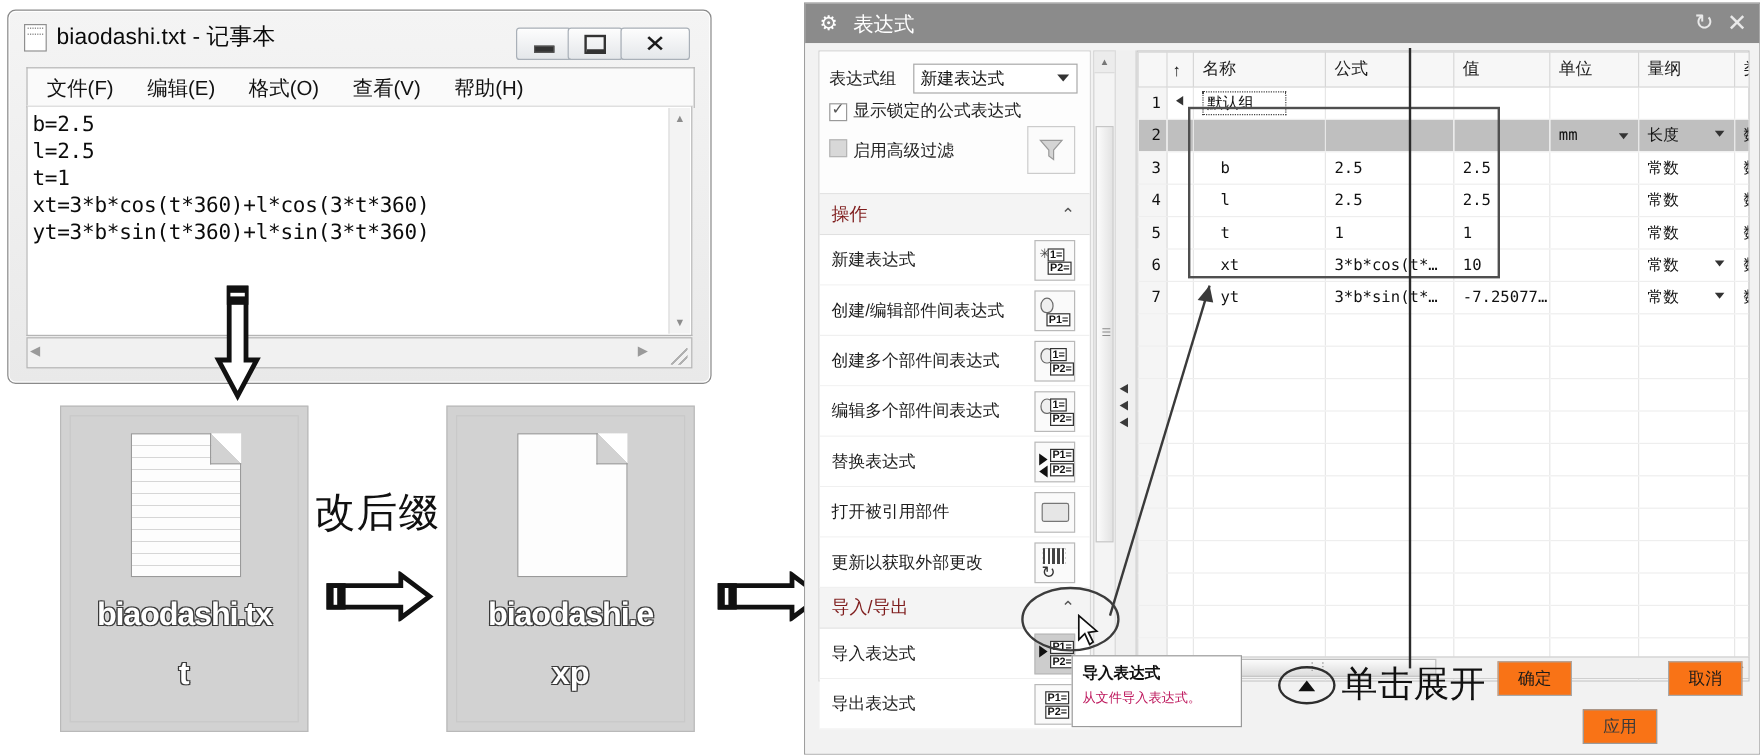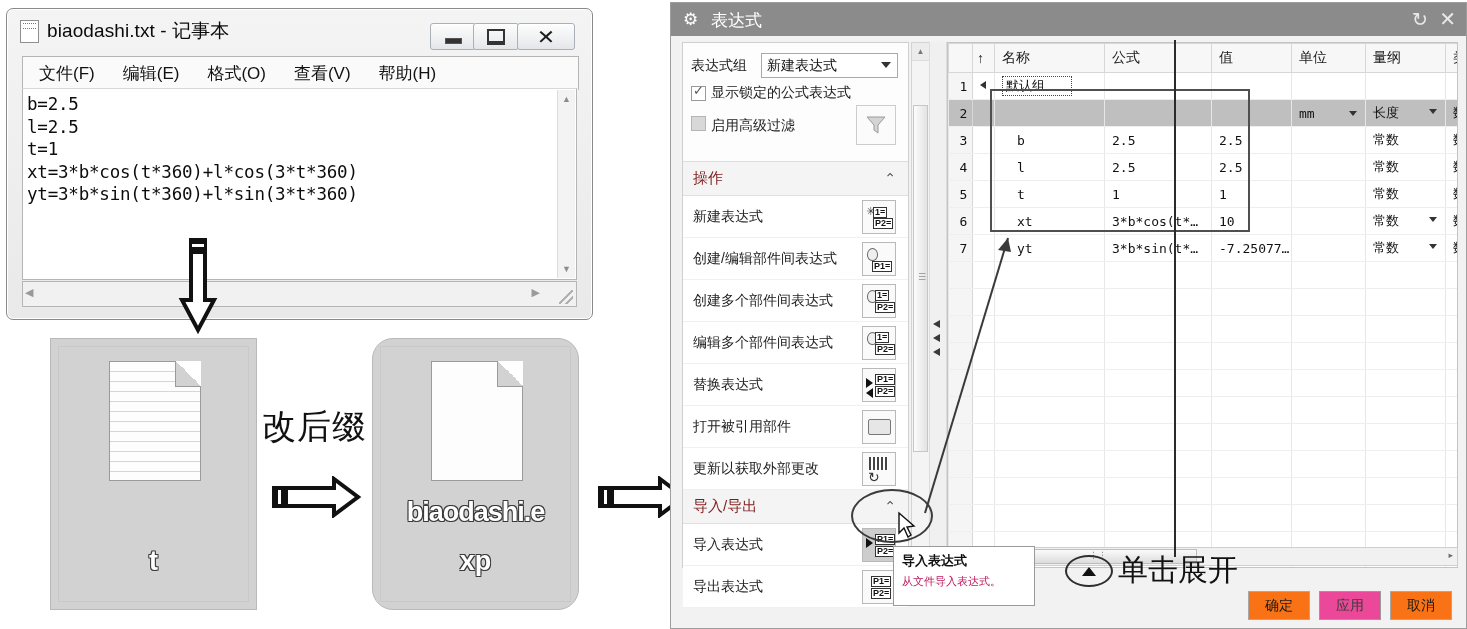--- a/index.html
+++ b/index.html
@@ -191,21 +191,21 @@
            background:#f1f1f1;border:1px solid #cfcfcf;}
   #tbl-hsb .thumb{position:absolute;left:52px;top:1px;width:195px;bottom:1px;
            background:linear-gradient(to bottom,#fbfbfb,#dcdcdc);border:1px solid #bdbdbd;}
   #tbl-hsb .thumb .g{position:absolute;left:88px;top:0px;font-size:9px;color:#8e8e8e;}
   #tbl-hsb .rt{position:absolute;right:4px;top:2px;font-size:9px;color:#6f6f6f;}
 
   
   #btnbar{position:absolute;right:14px;bottom:8px;display:flex;gap:9px;}
   .dlgbtn{width:60px;height:27px;border:1px solid #a8a8a8;background:#f97316;
           font-size:14px;color:#1a1a1a;display:flex;align-items:center;justify-content:center;}
-  .dlgbtn.active{background:#ec4899;border-color:#9a9a9a;color:#3a3a3a;}
+  .dlgbtn.active{background:#f97316;border-color:#9a9a9a;color:#3a3a3a;margin-top:40px;}
 
   
   #tooltip{position:absolute;left:893px;top:546px;width:140px;height:58px;
            background:#ffffff;border:1px solid #9a9a9a;z-index:40;}
   #tt-title{position:absolute;left:8px;top:5px;font-size:13px;color:#111;font-weight:bold;}
   #tt-body{position:absolute;left:8px;top:27px;font-size:11px;color:#be185d;}
 
   
   #ellipse-import{position:absolute;left:851px;top:489px;width:78px;height:50px;
            border:2px solid #3c3c3c;border-radius:50%;z-index:35;}
@@ -272,34 +272,35 @@
 
 <div class="fileicon" style="left:50px;top:338px;">
   <div class="inner"></div>
   <div class="doc-sheet" style="left:58px;top:22px;width:90px;height:118px;
               background:
                 repeating-linear-gradient(to bottom, transparent 0 9px, #d6d6d6 9px 10px) ,#fdfdfd;">
   </div>
   <div class="abs" style="left:124px;top:22px;width:25px;height:25px;
        background:linear-gradient(45deg,#d2d2d2 50%, #ffffff 50%);border-left:1px solid #9a9a9a;
        border-bottom:1px solid #9a9a9a;"></div>
+  <div class="fi-label" style="top:158px;">biaodashi.tx</div>
   <div class="fi-label2" style="top:207px;">t</div>
 </div>
 
 <div id="midtext">改后缀</div>
 
 <div class="blockarrow" style="left:272px;top:476px;">
   <svg width="90" height="42" viewBox="0 0 90 42">
     <polygon points="0,12 62,12 62,3 86,21 62,39 62,30 0,30" fill="#ffffff" stroke="#111" stroke-width="4"></polygon>
     <rect x="0" y="10" width="16" height="22" fill="#111"></rect>
     <rect x="6" y="14" width="3" height="14" fill="#ffffff"></rect>
   </svg>
 </div>
 
-<div class="fileicon" style="left:372px;top:338px;border-radius:21px;">
+<div class="fileicon" style="left:372px;top:338px;">
   <div class="inner"></div>
   <div class="doc-sheet" style="left:58px;top:22px;width:90px;height:118px;background:#fdfdfd;"></div>
   <div class="abs" style="left:124px;top:22px;width:25px;height:25px;
        background:linear-gradient(45deg,#d2d2d2 50%, #ffffff 50%);border-left:1px solid #9a9a9a;
        border-bottom:1px solid #9a9a9a;"></div>
   <div class="fi-label" style="top:158px;">biaodashi.e</div>
   <div class="fi-label2" style="top:207px;">xp</div>
 </div>
 
 <div class="blockarrow" style="left:598px;top:476px;">

